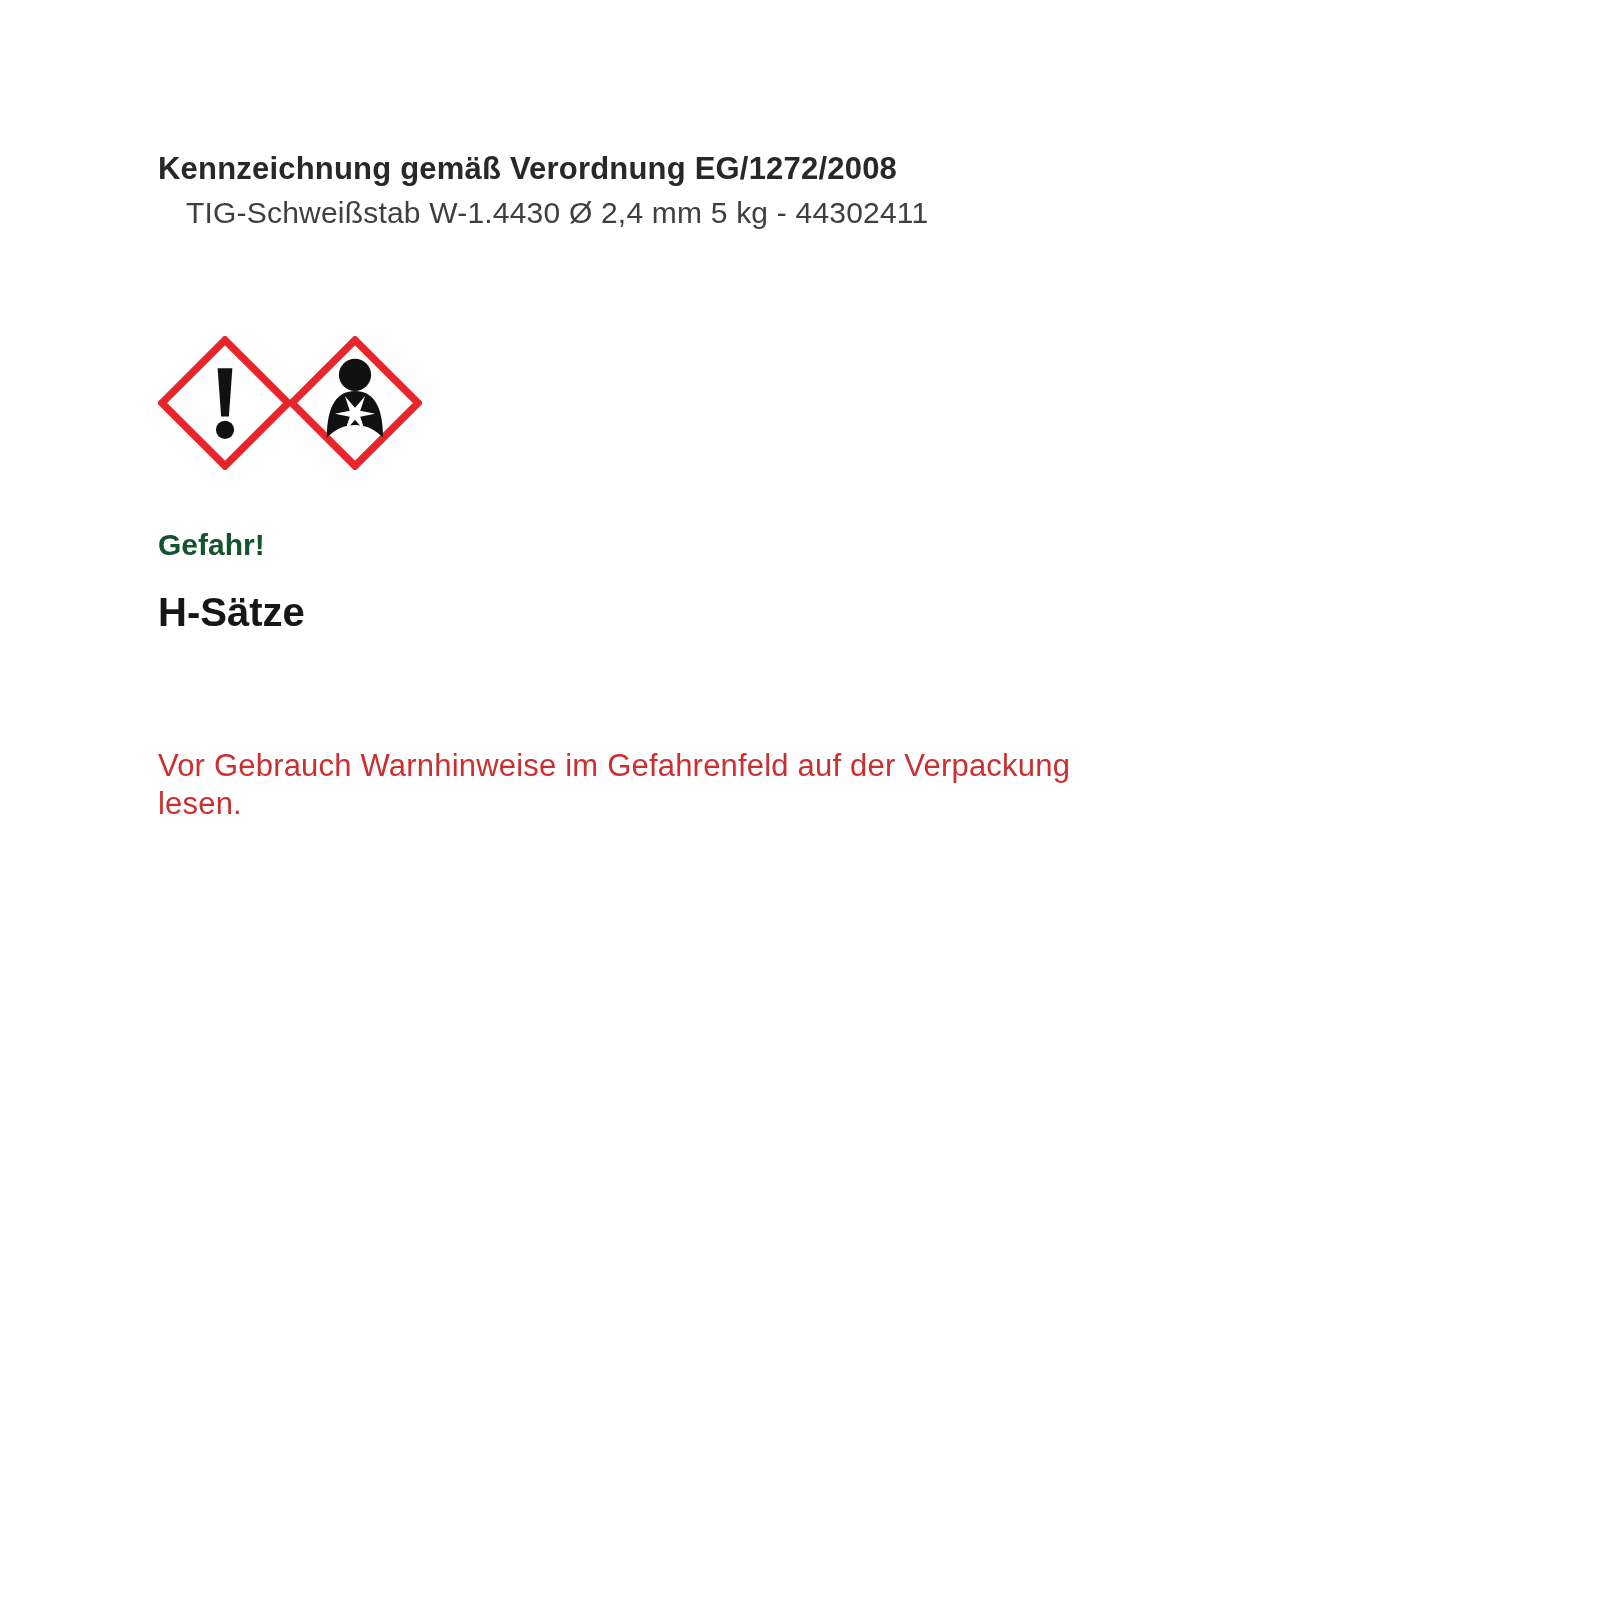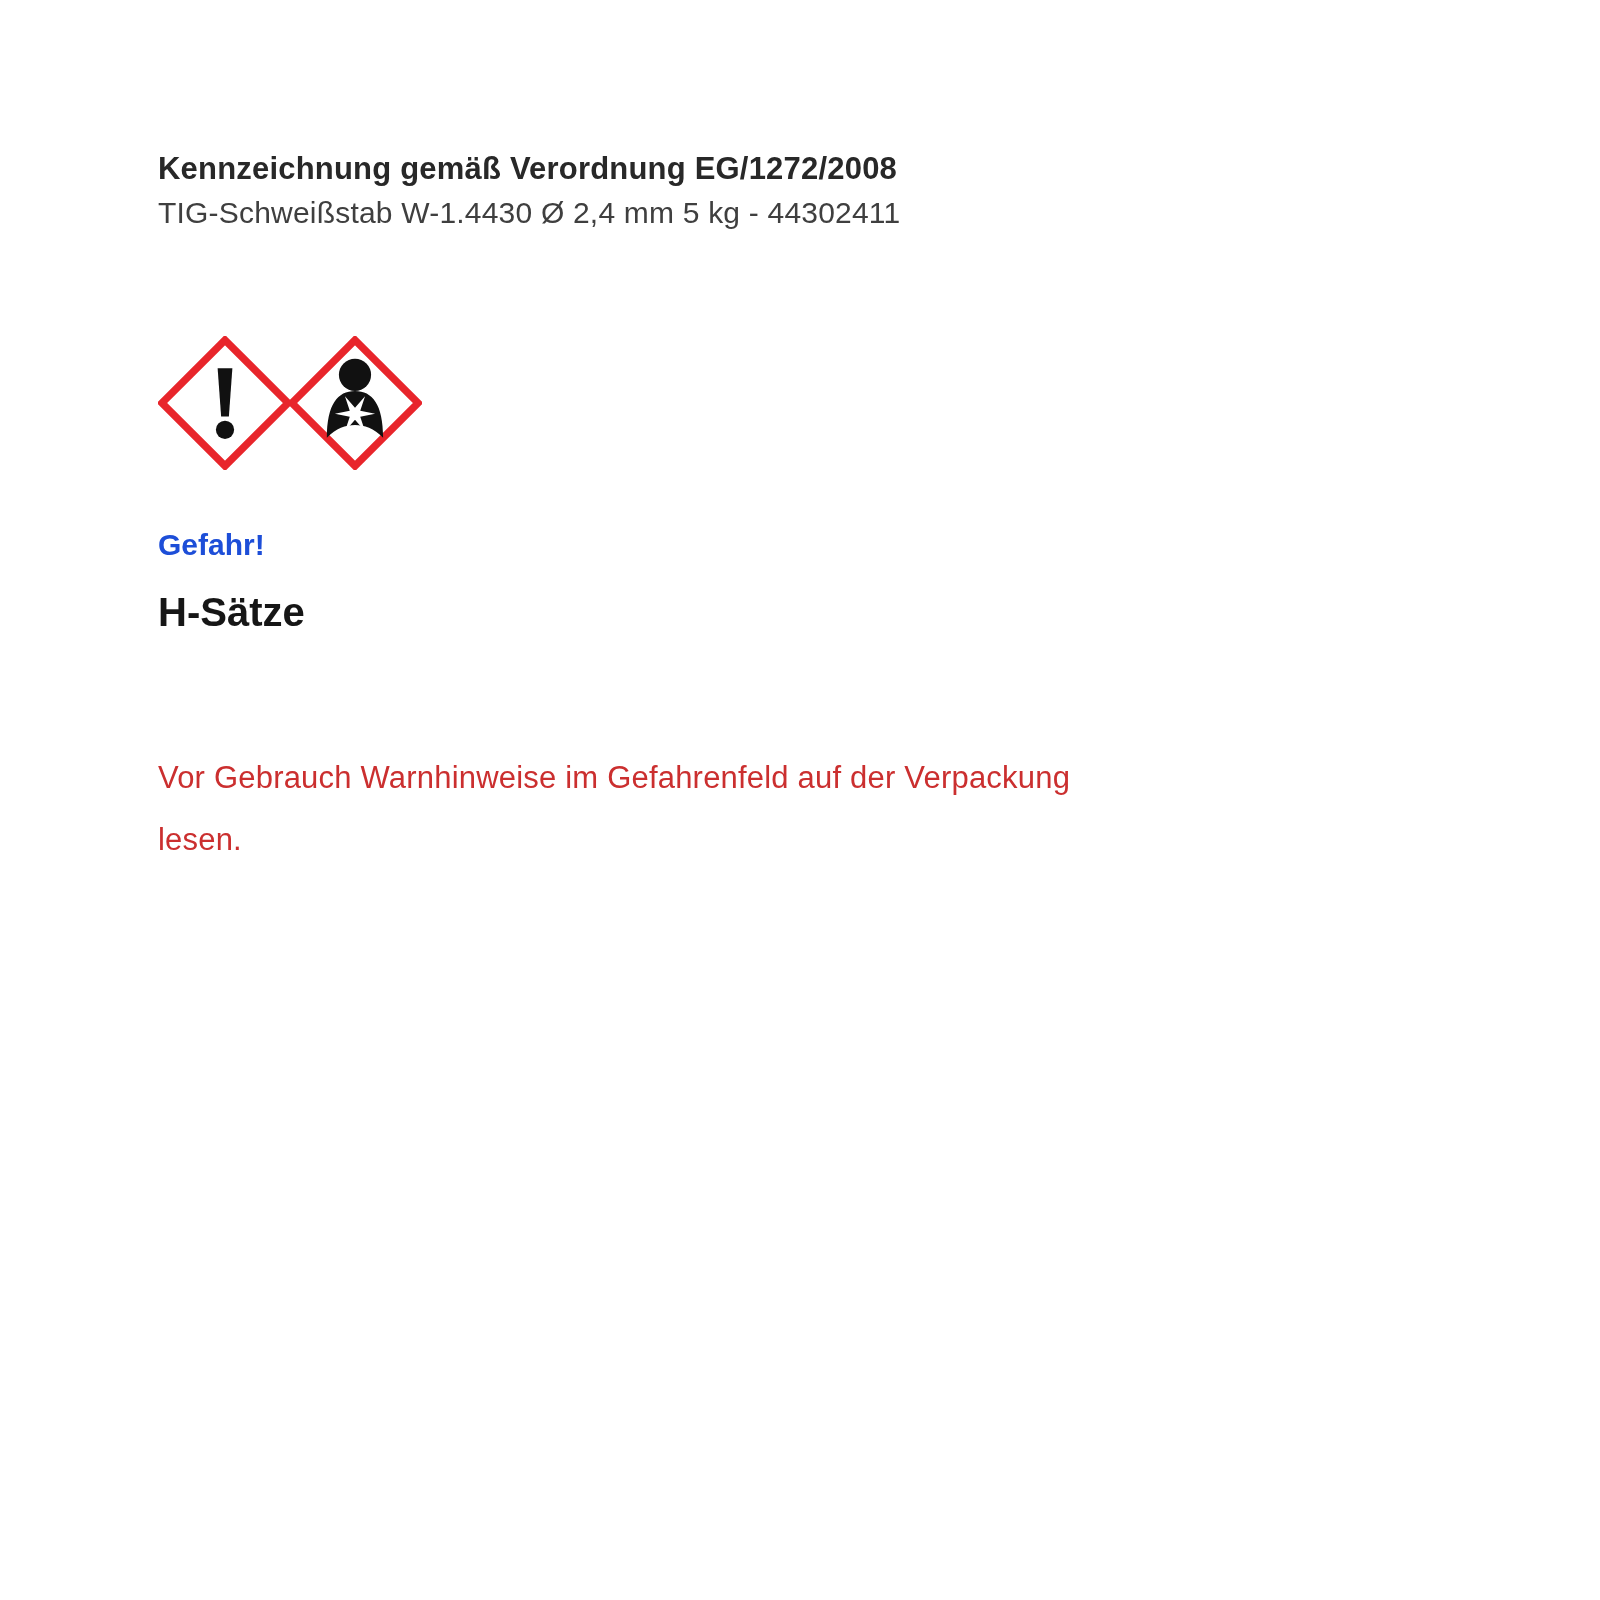--- a/index.html
+++ b/index.html
@@ -23,39 +23,40 @@
     color: #282828;
     letter-spacing: 0.2px;
     line-height: 1.2;
   }
   .subtitle {
     font-size: 30px;
     font-weight: normal;
     color: #3f3f3f;
     margin-top: 9px;
     letter-spacing: 0.2px;
+    margin-left: 28px;
   }
   .pictograms {
     margin-top: 106px;
     display: flex;
     align-items: center;
   }
   .pictogram {
     width: 134px;
     height: 134px;
     display: block;
   }
   .pictogram + .pictogram {
     margin-left: -4px;
   }
   .signal-word {
     margin-top: 58px;
     font-size: 30px;
     font-weight: bold;
-    color: #1d4ed8;
+    color: #14532d;
   }
   .h-heading {
     margin-top: 28px;
     font-size: 40px;
     font-weight: bold;
     color: #161616;
   }
   ul.h-list {
     list-style: none;
     margin: 16px 0 0 0;
@@ -75,21 +76,21 @@
     left: 8px;
     top: 24px;
     width: 11px;
     height: 11px;
     border-radius: 50%;
     background: #111111;
   }
   .warning {
     margin-top: 112px;
     font-size: 31px;
-    line-height: 62px;
+    line-height: 38px;
     color: #cb2f2f;
     white-space: pre-line;
     letter-spacing: 0.2px;
   }
 </style>
 </head>
 <body>
 
 <div class="sheet">
 

